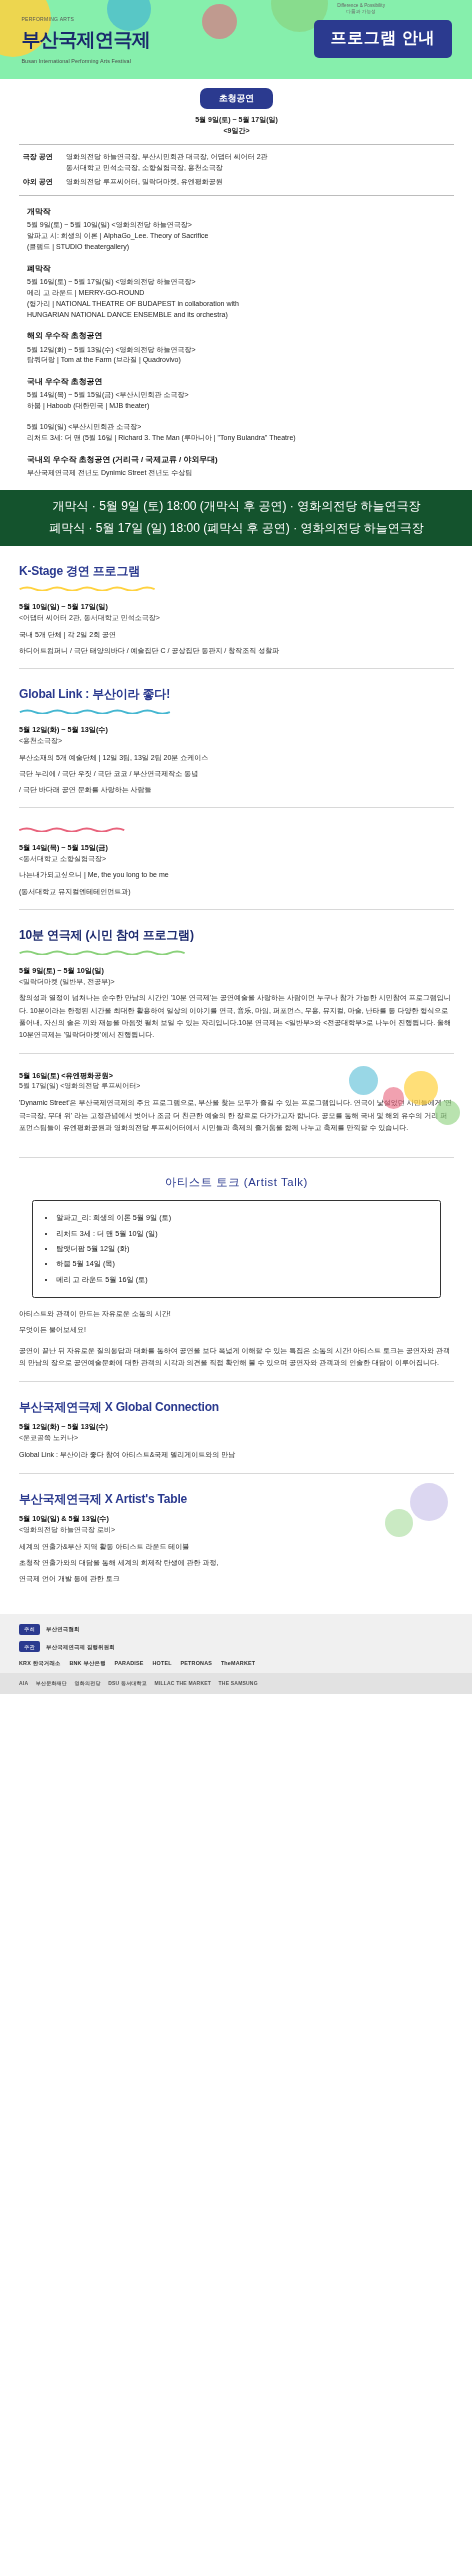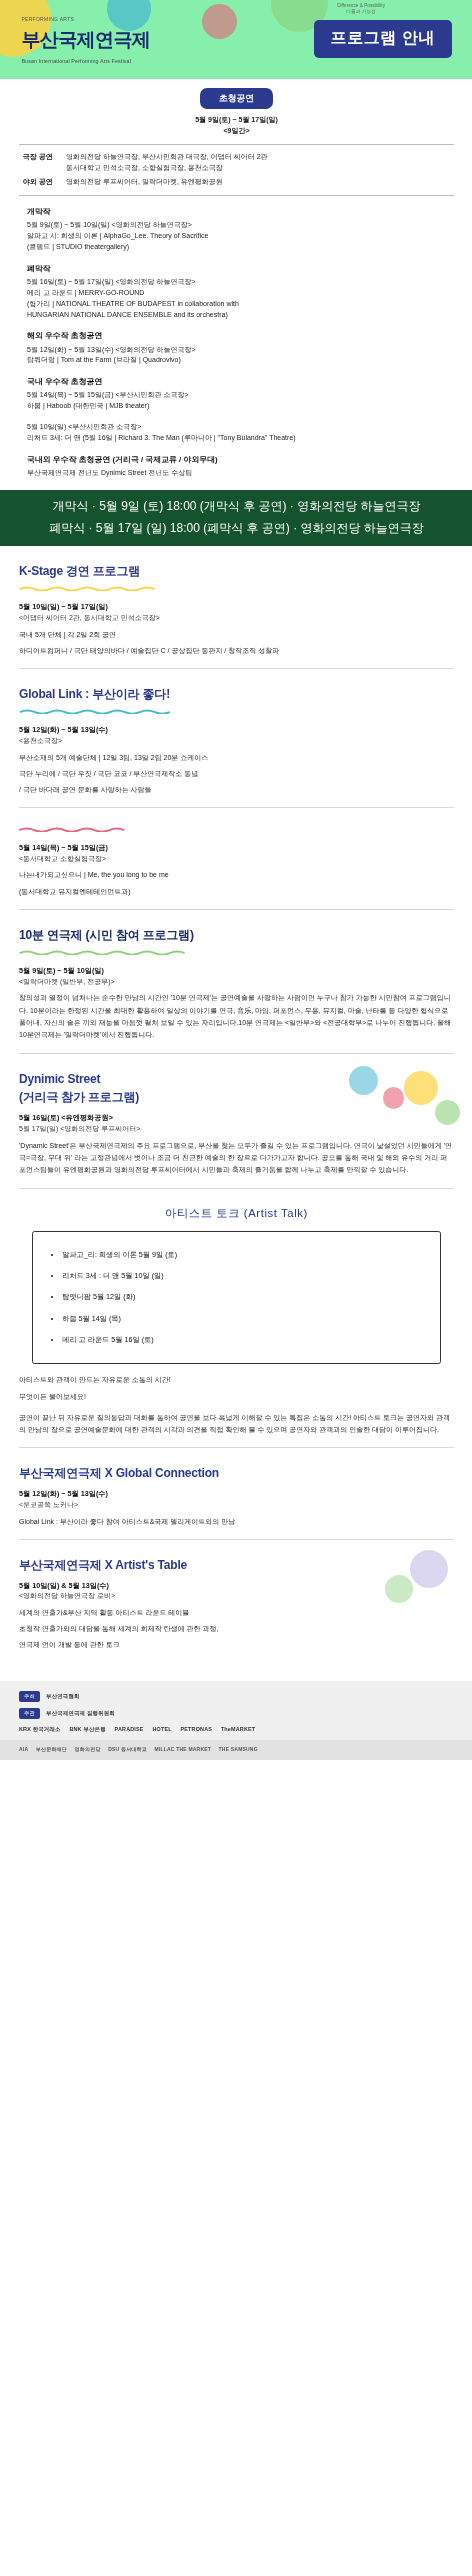--- a/index.html
+++ b/index.html
@@ -87,21 +87,21 @@
   .squiggle { margin-top:2.5px; }
 
   
   .talk-wrap { padding:0 19px; margin-top:16.4px; position:relative; }
   .talk-title { text-align:center; font-size:11.3px; font-weight:400; color:#2b3a8f; letter-spacing:0.6px;}
   .talk-box {
     border:0.6px solid #333; border-radius:2.5px; padding:8.8px 12.6px; margin:8.8px 12.6px 0;
     font-size:7.2px; line-height:2;
   }
   .talk-box ul { margin:0; padding-left:10px; }
-  .talk-box li { margin:7px; }
+  .talk-box li { margin:1px; }
 
   
   .footer { margin-top:19px; background:#f0f0f0; padding:10px 19px 6.3px; }
   .f-row { display:flex; align-items:center; gap:6.3px; font-size:5.7px; color:#444; margin-bottom:6.3px;}
   .f-label { background:#2b3a8f; color:#fff; padding:1.3px 5px; border-radius:1.9px; font-size:5.4px; flex:none;}
   .f-logos { display:flex; flex-wrap:wrap; gap:8.8px; align-items:center; }
   .f-logo { font-size:5.4px; color:#333; font-weight:700; letter-spacing:0.2px;}
   .f-bar { background:#e2e2e2; padding:6.3px 19px; display:flex; flex-wrap:wrap; gap:7.6px; align-items:center;}
   .f-bar .f-logo { font-size:5px; color:#555; font-weight:600;}
 
@@ -255,22 +255,20 @@
       <p>창의성과 열정이 넘쳐나는 순수한 만남의 시간인 '10분 연극제'는 공연예술을 사랑하는 사람이면 누구나 참가 가능한 시민참여 프로그램입니다. 10분이라는 한정된 시간을 최대한 활용하여 일상의 이야기를 연극, 音乐, 마임, 퍼포먼스, 무용, 뮤지컬, 마술, 난타를 등 다양한 형식으로 풀어내, 자신의 솔은 끼와 재능을 마음껏 펼쳐 보일 수 있는 자리입니다.10분 연극제는 &lt;일반부&gt;와 &lt;전공대학부&gt;로 나누어 진행됩니다. 올해 10분연극제는 '밀락더마켓'에서 진행됩니다.</p>
     </div>
   </div>
   <div class="divider"></div>
 
   <div class="sec" style="min-height:76px;">
     <div class="deco d-b" style="width:29px;height:29px;right:95px;top:-3.8px;opacity:.55;"></div>
     <div class="deco d-r" style="width:21.4px;height:21.4px;right:69px;top:17.6px;opacity:.6;"></div>
     <div class="deco d-y" style="width:34px;height:34px;right:35px;top:1.3px;opacity:.7;"></div>
     <div class="deco d-g" style="width:25px;height:25px;right:12.6px;top:30px;opacity:.6;"></div>
-    <div class="sec-title" style="white-space:pre-line">Dynimic Street
-(거리극 참가 프로그램)</div>
     <div class="sec-date">5월 16일(토) &lt;유엔평화공원&gt;</div>
     <div class="sec-venue">5월 17일(일) &lt;영화의전당 루프씨어터&gt;</div>
     <div class="sec-body">
       <p>'Dynamic Street'은 부산국제연극제의 주요 프로그램으로, 부산을 찾는 모두가 즐길 수 있는 프로그램입니다. 연극이 낯설었던 시민들에게 '연극=극장, 무대 위' 라는 고정관념에서 벗어나 조금 더 친근한 예술의 한 장르로 다가가고자 합니다. 공모를 통해 국내 및 해외 유수의 거리 퍼포먼스팀들이 유엔평화공원과 영화의전당 루프씨어터에서 시민들과 축제의 즐거움을 함께 나누고 축제를 만끽할 수 있습니다.</p>
     </div>
   </div>
   <div class="divider"></div>
 
   <div class="talk-wrap">
     <div class="talk-title">아티스트 토크 (Artist Talk)</div>

